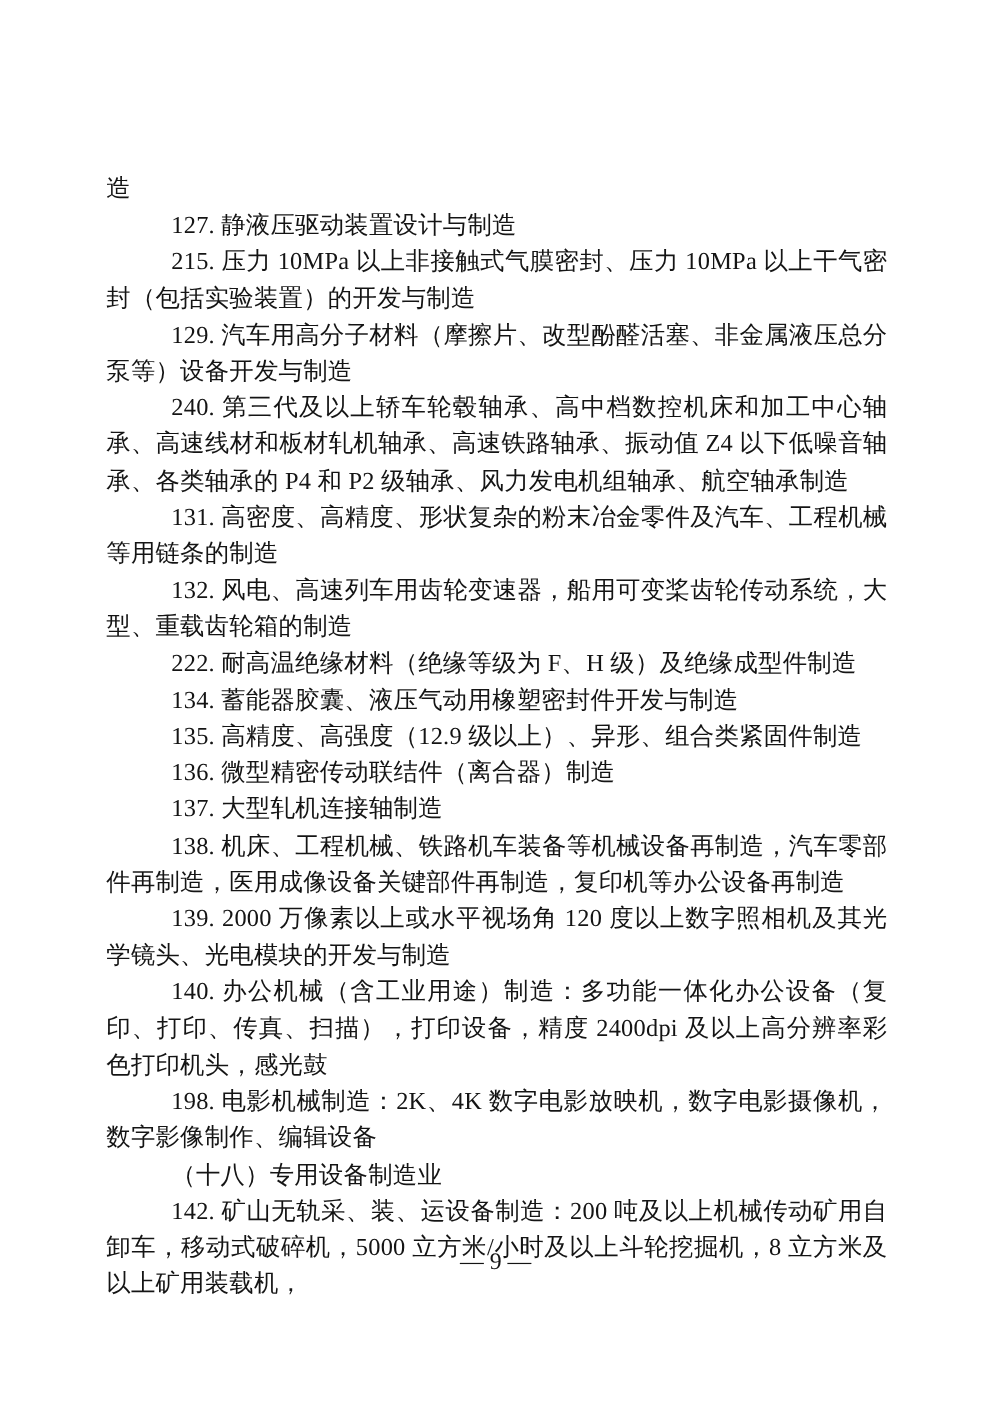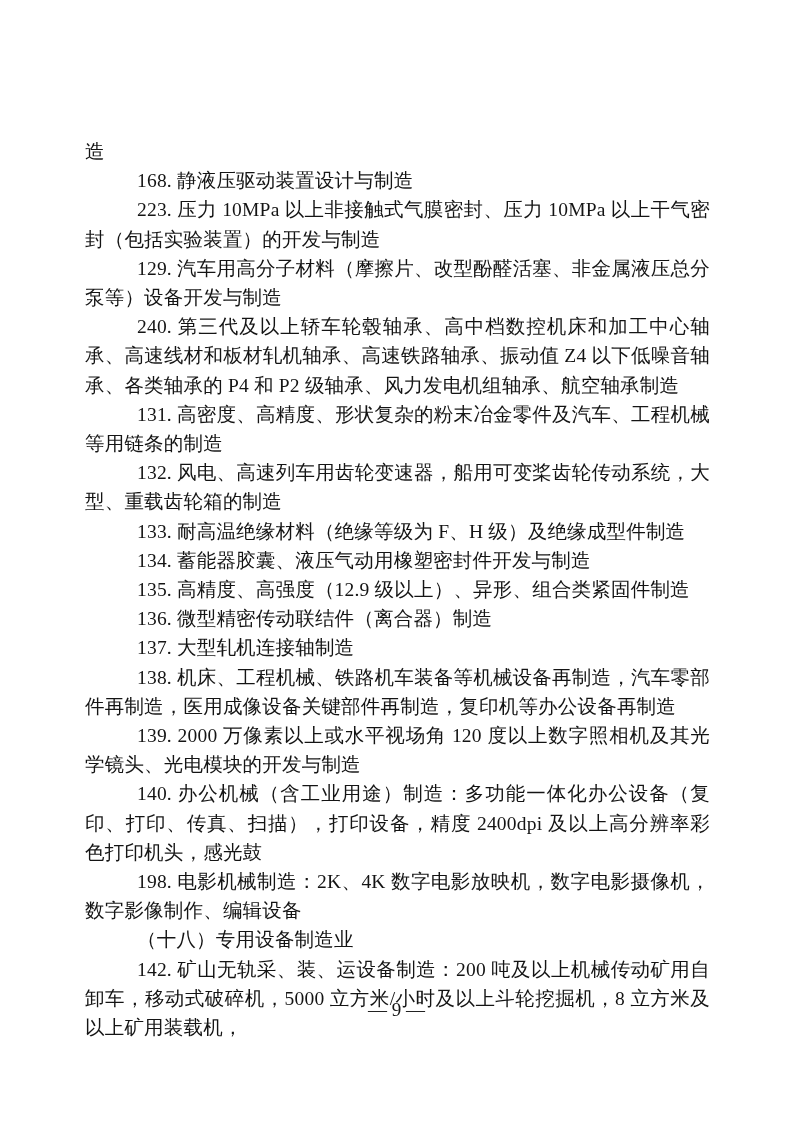--- a/index.html
+++ b/index.html
@@ -52,27 +52,27 @@
     line-height: 26px;
     color: #141414;
   }
 </style>
 </head>
 <body>
 
 <div class="page">
   <div class="content">
     <p class="para-continuation">造</p>
-    <p class="para-indent">168. 静液压驱动装置设计与制造</p>
-    <p class="para-indent">223. 压力 10MPa 以上非接触式气膜密封、压力 10MPa 以上干气密封（包括实验装置）的开发与制造</p>
+    <p class="para-indent">127. 静液压驱动装置设计与制造</p>
+    <p class="para-indent">215. 压力 10MPa 以上非接触式气膜密封、压力 10MPa 以上干气密封（包括实验装置）的开发与制造</p>
     <p class="para-indent">129. 汽车用高分子材料（摩擦片、改型酚醛活塞、非金属液压总分泵等）设备开发与制造</p>
     <p class="para-indent">240. 第三代及以上轿车轮毂轴承、高中档数控机床和加工中心轴承、高速线材和板材轧机轴承、高速铁路轴承、振动值 Z4 以下低噪音轴承、各类轴承的 P4 和 P2 级轴承、风力发电机组轴承、航空轴承制造</p>
     <p class="para-indent">131. 高密度、高精度、形状复杂的粉末冶金零件及汽车、工程机械等用链条的制造</p>
     <p class="para-indent">132. 风电、高速列车用齿轮变速器，船用可变桨齿轮传动系统，大型、重载齿轮箱的制造</p>
-    <p class="para-indent">133. 耐高温绝缘材料（绝缘等级为 F、H 级）及绝缘成型件制造</p>
+    <p class="para-indent">222. 耐高温绝缘材料（绝缘等级为 F、H 级）及绝缘成型件制造</p>
     <p class="para-indent">134. 蓄能器胶囊、液压气动用橡塑密封件开发与制造</p>
     <p class="para-indent">135. 高精度、高强度（12.9 级以上）、异形、组合类紧固件制造</p>
     <p class="para-indent">136. 微型精密传动联结件（离合器）制造</p>
     <p class="para-indent">137. 大型轧机连接轴制造</p>
     <p class="para-indent">138. 机床、工程机械、铁路机车装备等机械设备再制造，汽车零部件再制造，医用成像设备关键部件再制造，复印机等办公设备再制造</p>
     <p class="para-indent">139. 2000 万像素以上或水平视场角 120 度以上数字照相机及其光学镜头、光电模块的开发与制造</p>
     <p class="para-indent">140. 办公机械（含工业用途）制造：多功能一体化办公设备（复印、打印、传真、扫描），打印设备，精度 2400dpi 及以上高分辨率彩色打印机头，感光鼓</p>
     <p class="para-indent">198. 电影机械制造：2K、4K 数字电影放映机，数字电影摄像机，数字影像制作、编辑设备</p>
     <p class="para-indent section-heading">（十八）专用设备制造业</p>
     <p class="para-indent">142. 矿山无轨采、装、运设备制造：200 吨及以上机械传动矿用自卸车，移动式破碎机，5000 立方米/小时及以上斗轮挖掘机，8 立方米及以上矿用装载机，</p>

